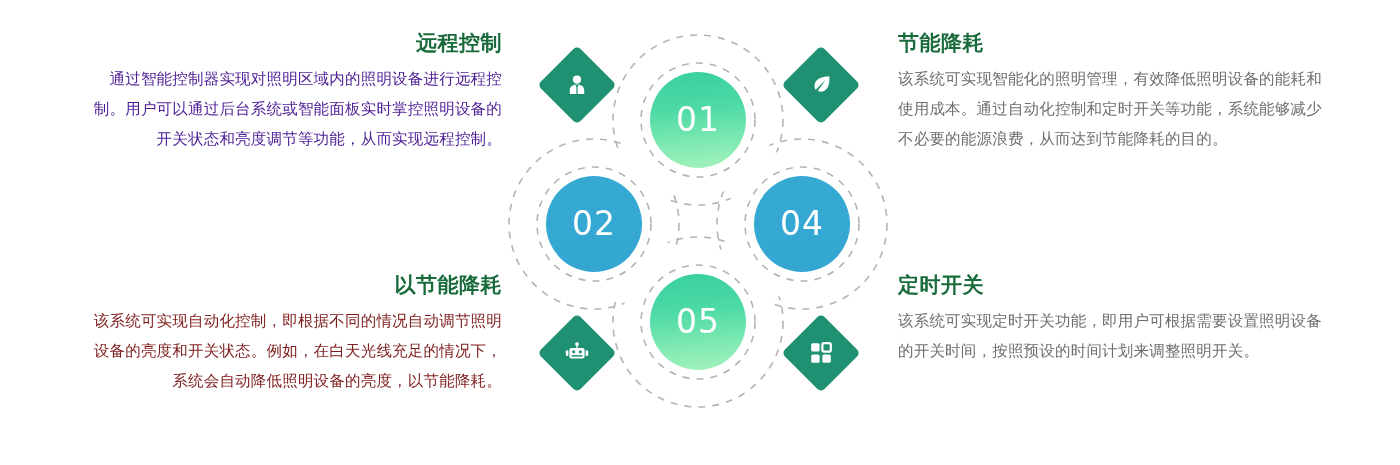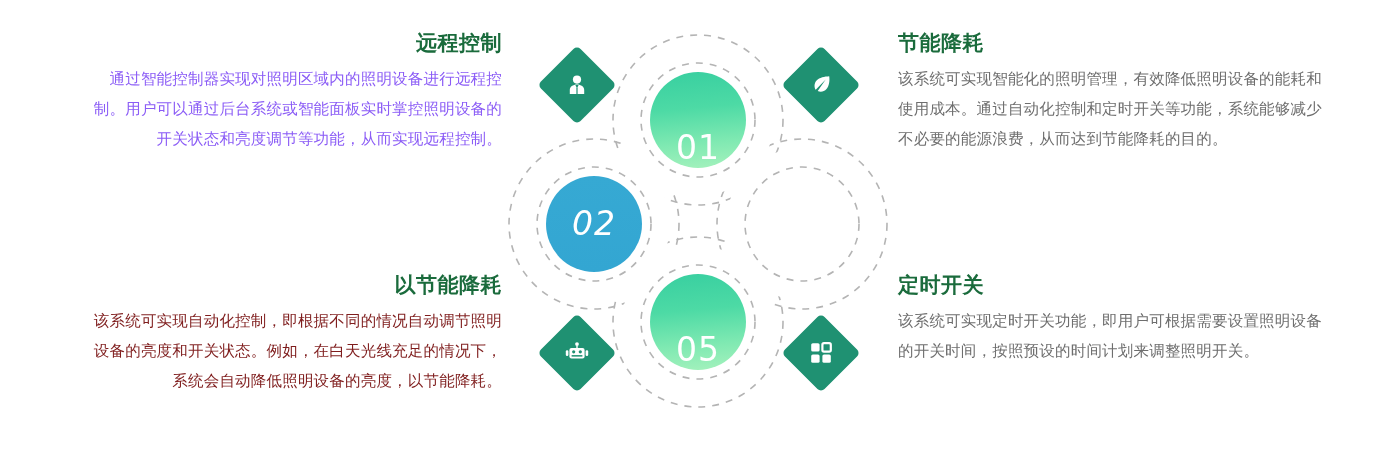--- a/index.html
+++ b/index.html
@@ -33,22 +33,22 @@
   #rings{position:absolute;left:0;top:0;}
 
   .node{
     position:absolute;width:96px;height:96px;border-radius:50%;
     display:flex;align-items:center;justify-content:center;
     color:#ffffff;font-size:33px;font-weight:400;
     letter-spacing:1px;
     font-family:"DejaVu Sans","Liberation Sans",sans-serif;
   }
   .node span{transform:translateY(-1px);}
-  .green{background:linear-gradient(175deg,#38cfa0 0%,#4ddaa5 38%,#7fe9b2 72%,#a6f2bd 100%);align-items:flex-end;}
-  .blue{background:linear-gradient(180deg,#36a9d3 0%,#33a6d2 100%);font-style:italic;}
+  .green{background:linear-gradient(175deg,#38cfa0 0%,#4ddaa5 38%,#7fe9b2 72%,#a6f2bd 100%);}
+  .blue{background:linear-gradient(180deg,#36a9d3 0%,#33a6d2 100%);}
 
   #node-01{left:154px;top:72px;}
   #node-02{left:50px;top:176px;}
   #node-03{left:154px;top:274px;}
   #node-04{left:258px;top:176px;}
 
   .diamond{
     position:absolute;width:56px;height:56px;
     background:#1f9172;border-radius:5px;
     transform:rotate(45deg);
@@ -60,21 +60,21 @@
   #dia-bl{left:53px;top:325px;}
   #dia-br{left:297px;top:325px;}
 </style>
 </head>
 <body>
 
 <div id="stage">
 
   <div class="txtblock left" id="blk-remote">
     <p class="title" style="color: rgb(26, 107, 60);">远程控制</p>
-    <p class="body" style="color: #8b5cf6;">通过智能控制器实现对照明区域内的照明设备进行远程控制。用户可以通过后台系统或智能面板实时掌控照明设备的开关状态和亮度调节等功能，从而实现远程控制。</p>
+    <p class="body" style="color: #4c1d95;">通过智能控制器实现对照明区域内的照明设备进行远程控制。用户可以通过后台系统或智能面板实时掌控照明设备的开关状态和亮度调节等功能，从而实现远程控制。</p>
   </div>
 
   <div class="txtblock left" id="blk-auto">
     <p class="title" style="color: rgb(26, 107, 60);">以节能降耗</p>
     <p class="body" style="color: #7f1d1d;">该系统可实现自动化控制，即根据不同的情况自动调节照明设备的亮度和开关状态。例如，在白天光线充足的情况下，系统会自动降低照明设备的亮度，以节能降耗。</p>
   </div>
 
   <div class="txtblock right" id="blk-energy">
     <p class="title" style="color: rgb(26, 107, 60);">节能降耗</p>
     <p class="body" style="color: rgb(110, 110, 110);">该系统可实现智能化的照明管理，有效降低照明设备的能耗和使用成本。通过自动化控制和定时开关等功能，系统能够减少不必要的能源浪费，从而达到节能降耗的目的。</p>
@@ -118,20 +118,23 @@
 
     <div class="node green" id="node-01">
       <span>01</span>
     </div>
     <div class="node blue" id="node-02">
       <span>02</span>
     </div>
     <div class="node green" id="node-03">
       <span>05</span>
     </div>
+    <div class="node blue" id="node-04">
+      <span>04</span>
+    </div>
 
     <div class="diamond" id="dia-tl">
       <span class="glyph">
         <svg width="24" height="24" viewBox="0 0 24 24" fill="#ffffff">
           <circle cx="12" cy="6.6" r="4.1"></circle>
           <path d="M12 11.6c-4.1 0-7.2 2.3-7.2 5.3V21h14.4v-4.1c0-3-3.1-5.3-7.2-5.3z"></path>
           <path d="M10.4 11.9h3.2l-1.6 3.6-1.6-3.6z" fill="#1f9172"></path>
           <rect x="11.4" y="14.8" width="1.2" height="6.2" fill="#1f9172"></rect>
         </svg>
       </span>

